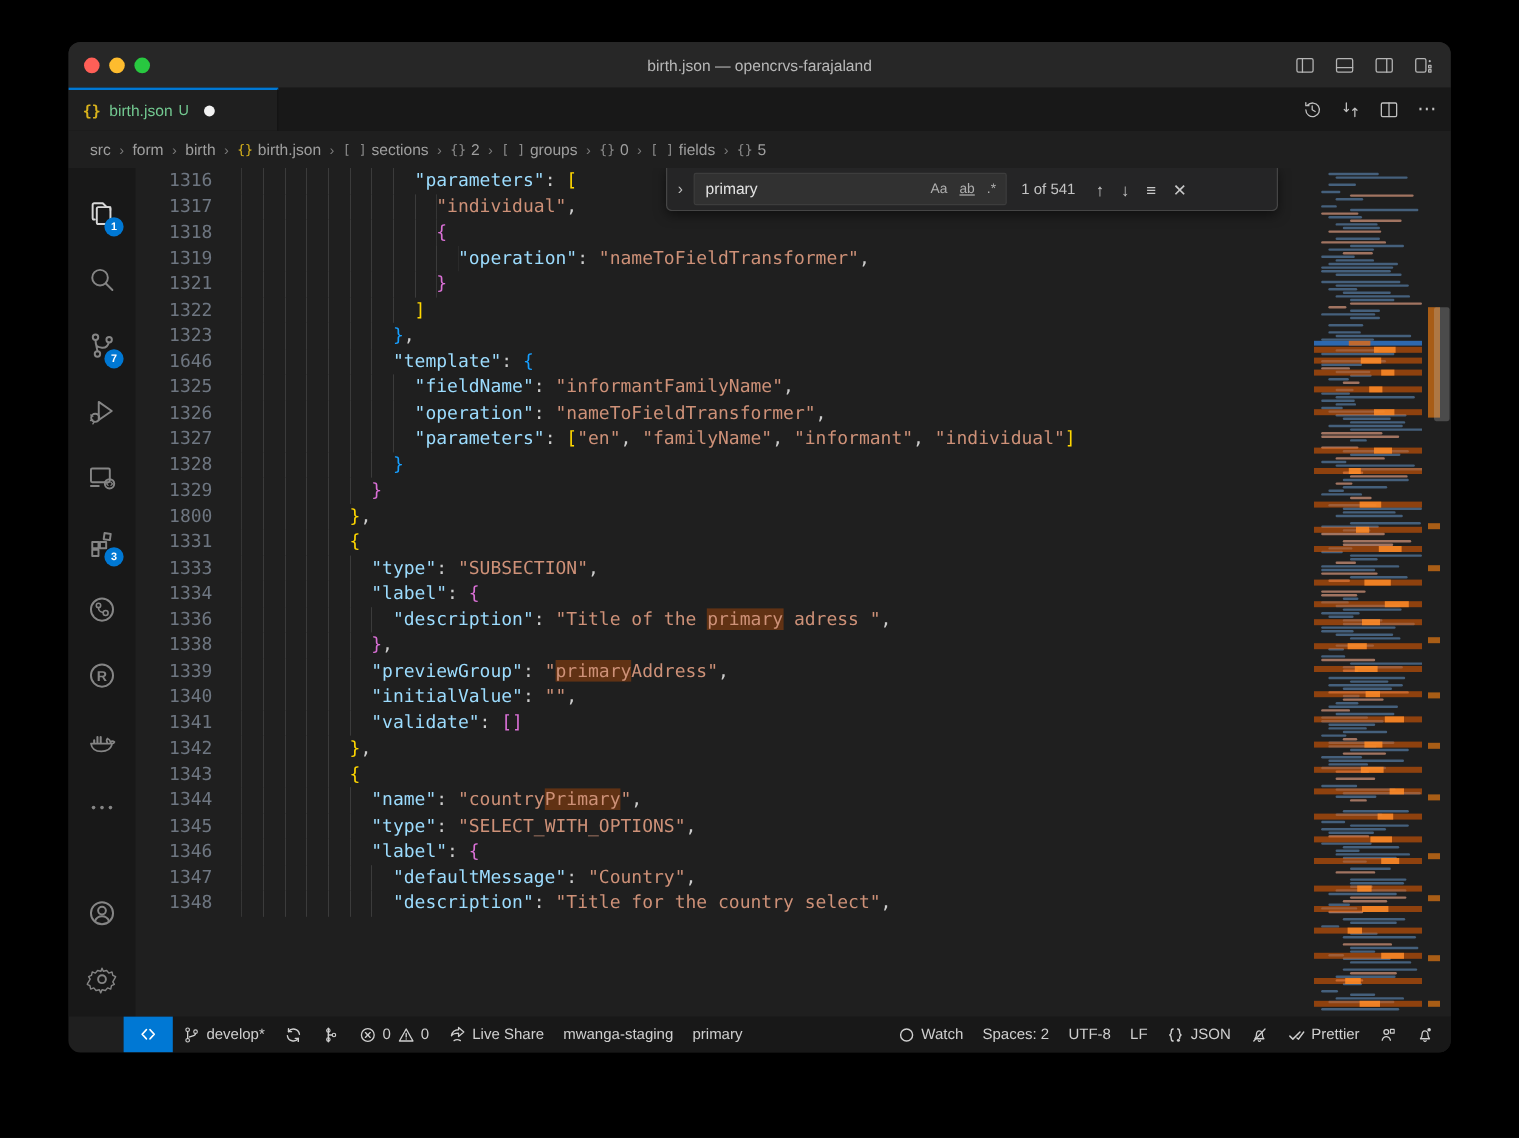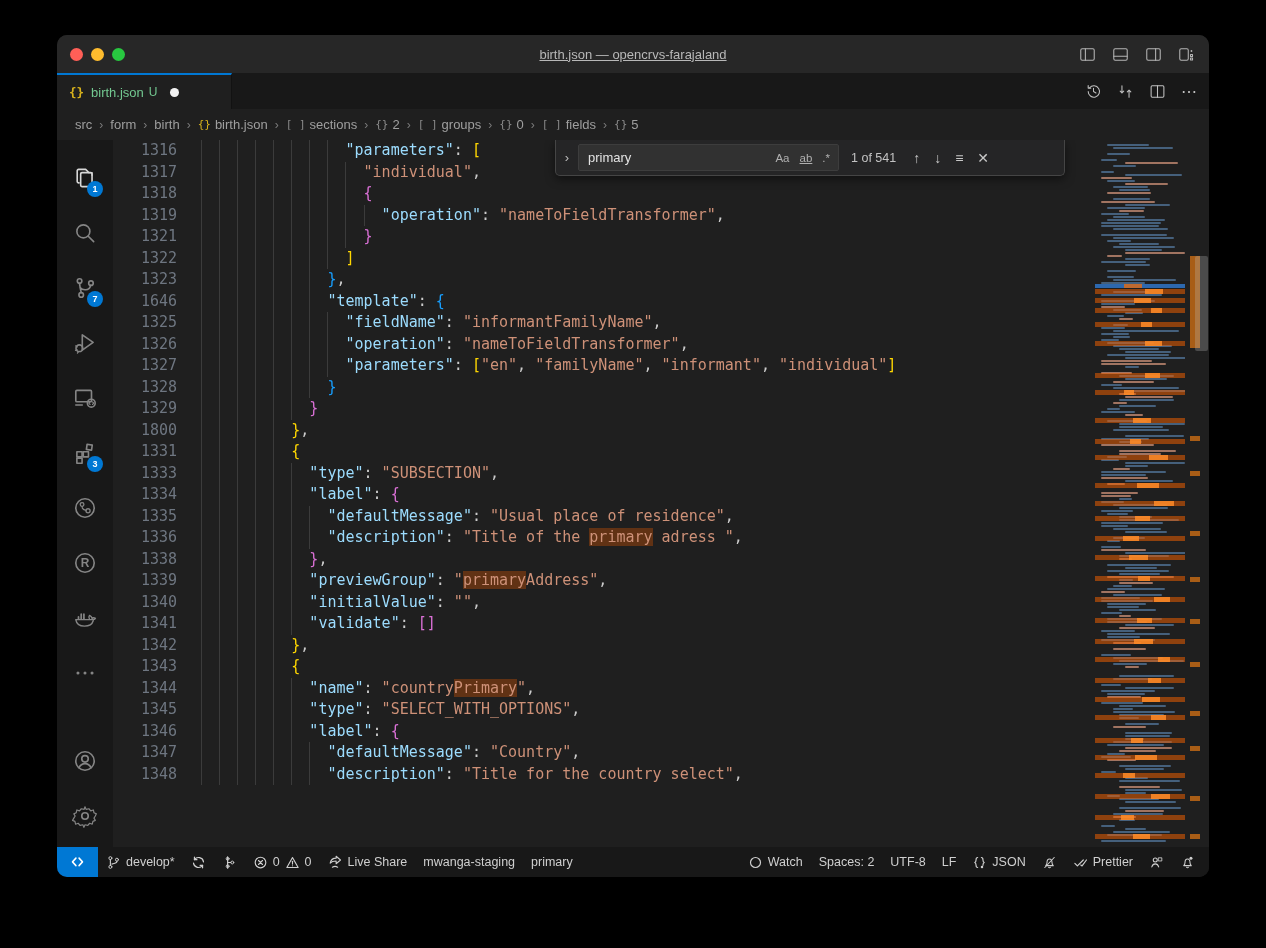--- a/index.html
+++ b/index.html
@@ -4,21 +4,21 @@
 <style>
   html,body{margin:0;padding:0;background:#000;width:1266px;height:948px;overflow:hidden;
     font-family:"Liberation Sans",sans-serif;-webkit-font-smoothing:antialiased;}
   #window{position:absolute;left:57px;top:35px;width:1152px;height:842px;background:#1f1f1f;
     border-radius:10px;overflow:hidden;box-shadow:0 18px 50px rgba(0,0,0,.7);display:flex;flex-direction:column;}
   
   #titlebar{height:38px;background:#272727;flex:0 0 auto;position:relative;display:flex;align-items:center;}
   .traffic{position:absolute;left:13px;top:13px;display:flex;gap:8px;}
   .traffic span{width:13px;height:13px;border-radius:50%;display:inline-block;}
   .tl-red{background:#ff5f57}.tl-yellow{background:#febc2e}.tl-green{background:#28c840}
-  #win-title{flex:1;text-align:center;font-size:13px;color:#b8b8b8;text-decoration:underline;}
+  #win-title{flex:1;text-align:center;font-size:13px;color:#b8b8b8;}
   .tb-actions{position:absolute;right:14px;top:0;height:38px;display:flex;align-items:center;gap:16px;color:#b5b5b5;}
   .tb-actions svg{display:block}
   
   #tabstrip{height:36px;background:#181818;display:flex;align-items:stretch;flex:0 0 auto;position:relative;}
   #tab-active{display:flex;align-items:center;gap:7px;padding:0 12px 0 12px;background:#1f1f1f;
     border-top:2px solid #0078d4;border-right:1px solid #121212;min-width:150px;}
   .tab-braces{color:#d8b21c;font-family:"DejaVu Sans Mono",monospace;font-size:12.5px;font-weight:bold;}
   .tab-label{color:#73c991;font-size:13px;}
   .tab-u{color:#73c991;font-size:12px;margin-left:-2px;}
   .tab-dirty{width:9px;height:9px;border-radius:50%;background:#f2f2f2;margin-left:6px;}
@@ -76,21 +76,21 @@
   .mm-match{position:absolute;left:0;width:100%;height:5px;background:rgba(234,92,0,.55);}
   .mm-match i{position:absolute;top:0;height:100%;background:rgba(255,140,40,.85);display:block;}
   .mm-selline{position:absolute;left:0;width:100%;height:4px;background:#2d68ae;}
   .mm-selline i{position:absolute;left:32%;width:20%;top:0;height:100%;background:#c06a30;display:block;}
   #ruler{position:absolute;top:0;right:0;width:24px;bottom:0;background:#1f1f1f;}
   .rl-mark{position:absolute;left:5px;width:10px;height:5px;background:#a85d16;}
   .rl-band{position:absolute;left:5px;width:10px;background:#a85d16;}
   #scroll-thumb{position:absolute;right:1px;width:13px;background:rgba(190,190,190,.28);border-radius:2px;}
   
   #statusbar{height:30px;background:#181818;flex:0 0 auto;display:flex;align-items:center;
-    font-size:12.5px;color:#cfcfcf;justify-content:space-between;}
+    font-size:12.5px;color:#cfcfcf;justify-content:space-between;margin-left:46px;}
   .sb-group{display:flex;align-items:center;height:100%;}
   .sb-item{display:flex;align-items:center;gap:5px;padding:0 8px;height:100%;cursor:pointer;white-space:nowrap;}
   .sb-item svg{display:block}
   #sb-remote{background:#0078d4;color:#fff;width:41px;justify-content:center;padding:0;}
 </style>
 </head>
 <body>
 
 <div id="window">
 
@@ -340,21 +340,20 @@
           <div class="line"><span class="ln">1646</span><span class="lgap"></span><span class="content"><span class="ws" style="width: 14ch;"></span><span class="tk-k">"template"</span><span class="tk-p">: </span><span class="tk-b">{</span></span></div>
           <div class="line"><span class="ln">1325</span><span class="lgap"></span><span class="content"><span class="ws" style="width: 16ch;"></span><span class="tk-k">"fieldName"</span><span class="tk-p">: </span><span class="tk-s">"informantFamilyName"</span><span class="tk-p">,</span></span></div>
           <div class="line"><span class="ln">1326</span><span class="lgap"></span><span class="content"><span class="ws" style="width: 16ch;"></span><span class="tk-k">"operation"</span><span class="tk-p">: </span><span class="tk-s">"nameToFieldTransformer"</span><span class="tk-p">,</span></span></div>
           <div class="line"><span class="ln">1327</span><span class="lgap"></span><span class="content"><span class="ws" style="width: 16ch;"></span><span class="tk-k">"parameters"</span><span class="tk-p">: </span><span class="tk-y">[</span><span class="tk-s">"en"</span><span class="tk-p">, </span><span class="tk-s">"familyName"</span><span class="tk-p">, </span><span class="tk-s">"informant"</span><span class="tk-p">, </span><span class="tk-s">"individual"</span><span class="tk-y">]</span></span></div>
           <div class="line"><span class="ln">1328</span><span class="lgap"></span><span class="content"><span class="ws" style="width: 14ch;"></span><span class="tk-b">}</span></span></div>
           <div class="line"><span class="ln">1329</span><span class="lgap"></span><span class="content"><span class="ws" style="width: 12ch;"></span><span class="tk-m">}</span></span></div>
           <div class="line"><span class="ln">1800</span><span class="lgap"></span><span class="content"><span class="ws" style="width: 10ch;"></span><span class="tk-y">}</span><span class="tk-p">,</span></span></div>
           <div class="line"><span class="ln">1331</span><span class="lgap"></span><span class="content"><span class="ws" style="width: 10ch;"></span><span class="tk-y">{</span></span></div>
           <div class="line"><span class="ln">1333</span><span class="lgap"></span><span class="content"><span class="ws" style="width: 12ch;"></span><span class="tk-k">"type"</span><span class="tk-p">: </span><span class="tk-s">"SUBSECTION"</span><span class="tk-p">,</span></span></div>
           <div class="line"><span class="ln">1334</span><span class="lgap"></span><span class="content"><span class="ws" style="width: 12ch;"></span><span class="tk-k">"label"</span><span class="tk-p">: </span><span class="tk-m">{</span></span></div>
-          <div class="line"><span class="ln">1335</span><span class="lgap"></span><span class="content"><span class="ws" style="width: 14ch;"></span><span class="tk-k">"defaultMessage"</span><span class="tk-p">: </span><span class="tk-s">"Usual place of residence"</span><span class="tk-p">,</span></span></div>
           <div class="line"><span class="ln">1336</span><span class="lgap"></span><span class="content"><span class="ws" style="width: 14ch;"></span><span class="tk-k">"description"</span><span class="tk-p">: </span><span class="tk-s">"Title of the </span><span class="tk-h">primary</span><span class="tk-s"> adress "</span><span class="tk-p">,</span></span></div>
           <div class="line"><span class="ln">1338</span><span class="lgap"></span><span class="content"><span class="ws" style="width: 12ch;"></span><span class="tk-m">}</span><span class="tk-p">,</span></span></div>
           <div class="line"><span class="ln">1339</span><span class="lgap"></span><span class="content"><span class="ws" style="width: 12ch;"></span><span class="tk-k">"previewGroup"</span><span class="tk-p">: </span><span class="tk-s">"</span><span class="tk-h">primary</span><span class="tk-s">Address"</span><span class="tk-p">,</span></span></div>
           <div class="line"><span class="ln">1340</span><span class="lgap"></span><span class="content"><span class="ws" style="width: 12ch;"></span><span class="tk-k">"initialValue"</span><span class="tk-p">: </span><span class="tk-s">""</span><span class="tk-p">,</span></span></div>
           <div class="line"><span class="ln">1341</span><span class="lgap"></span><span class="content"><span class="ws" style="width: 12ch;"></span><span class="tk-k">"validate"</span><span class="tk-p">: </span><span class="tk-m">[]</span></span></div>
           <div class="line"><span class="ln">1342</span><span class="lgap"></span><span class="content"><span class="ws" style="width: 10ch;"></span><span class="tk-y">}</span><span class="tk-p">,</span></span></div>
           <div class="line"><span class="ln">1343</span><span class="lgap"></span><span class="content"><span class="ws" style="width: 10ch;"></span><span class="tk-y">{</span></span></div>
           <div class="line"><span class="ln">1344</span><span class="lgap"></span><span class="content"><span class="ws" style="width: 12ch;"></span><span class="tk-k">"name"</span><span class="tk-p">: </span><span class="tk-s">"country</span><span class="tk-h">Primary</span><span class="tk-s">"</span><span class="tk-p">,</span></span></div>
           <div class="line"><span class="ln">1345</span><span class="lgap"></span><span class="content"><span class="ws" style="width: 12ch;"></span><span class="tk-k">"type"</span><span class="tk-p">: </span><span class="tk-s">"SELECT_WITH_OPTIONS"</span><span class="tk-p">,</span></span></div>
           <div class="line"><span class="ln">1346</span><span class="lgap"></span><span class="content"><span class="ws" style="width: 12ch;"></span><span class="tk-k">"label"</span><span class="tk-p">: </span><span class="tk-m">{</span></span></div>

